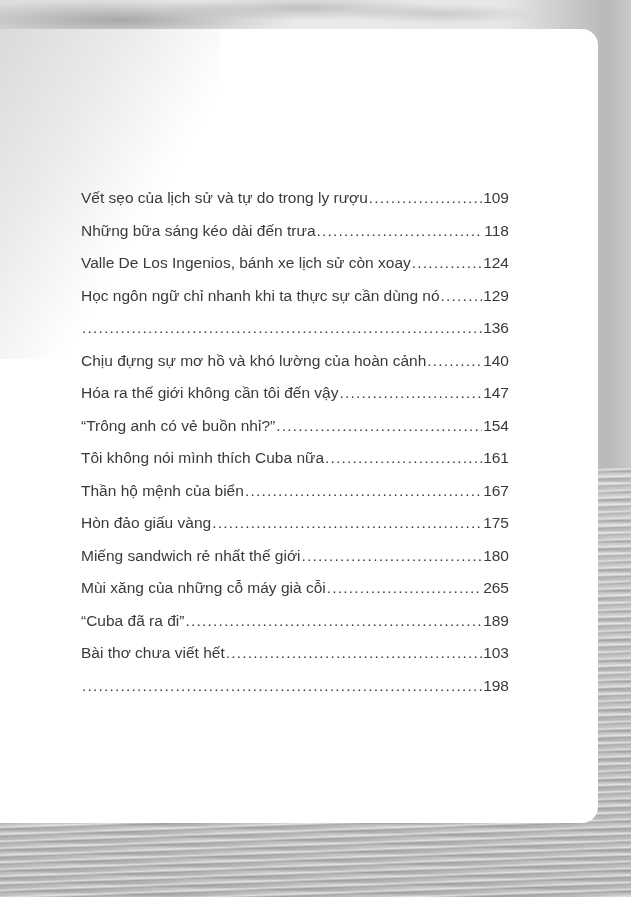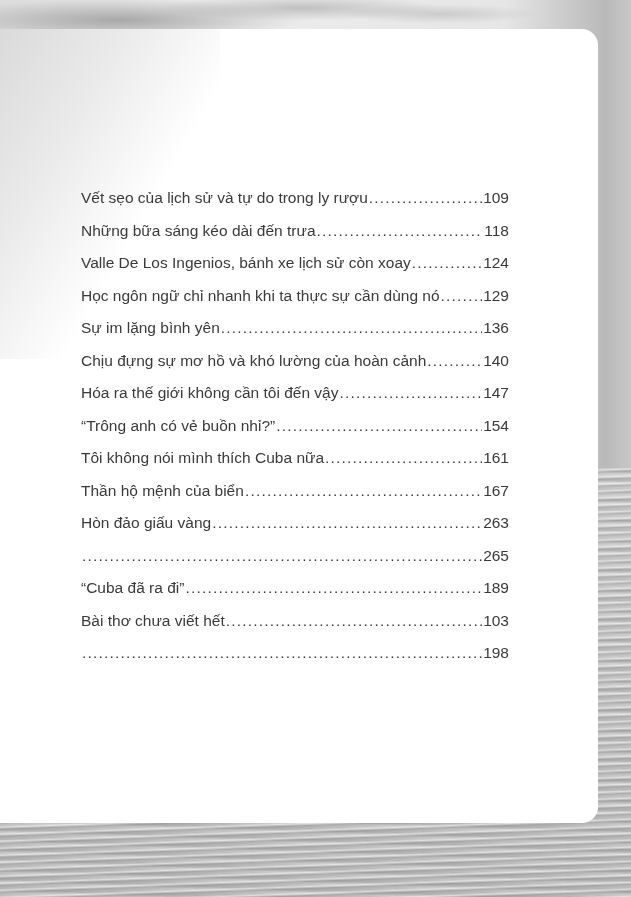--- a/index.html
+++ b/index.html
@@ -113,21 +113,20 @@
       <span class="toc-title">Valle De Los Ingenios, bánh xe lịch sử còn xoay</span>
       <span class="toc-dots"></span>
       <span class="toc-page">124</span>
     </li>
     <li class="toc-row">
       <span class="toc-title">Học ngôn ngữ chỉ nhanh khi ta thực sự cần dùng nó</span>
       <span class="toc-dots"></span>
       <span class="toc-page">129</span>
     </li>
     <li class="toc-row">
-      <span class="toc-title">Sự  im lặng bình yên</span>
       <span class="toc-dots"></span>
       <span class="toc-page">136</span>
     </li>
     <li class="toc-row">
       <span class="toc-title">Chịu đựng sự mơ hồ và khó lường của hoàn cảnh</span>
       <span class="toc-dots"></span>
       <span class="toc-page">140</span>
     </li>
     <li class="toc-row">
       <span class="toc-title">Hóa ra thế giới không cần tôi đến vậy</span>
@@ -145,23 +144,29 @@
       <span class="toc-page">161</span>
     </li>
     <li class="toc-row">
       <span class="toc-title">Thần hộ mệnh của biển</span>
       <span class="toc-dots"></span>
       <span class="toc-page">167</span>
     </li>
     <li class="toc-row">
       <span class="toc-title">Hòn đảo giấu vàng</span>
       <span class="toc-dots"></span>
-      <span class="toc-page">263</span>
+      <span class="toc-page">175</span>
     </li>
     <li class="toc-row">
+      <span class="toc-title">Miếng sandwich rẻ nhất thế giới</span>
+      <span class="toc-dots"></span>
+      <span class="toc-page">180</span>
+    </li>
+    <li class="toc-row">
+      <span class="toc-title">Mùi xăng của những cỗ máy già cỗi</span>
       <span class="toc-dots"></span>
       <span class="toc-page">265</span>
     </li>
     <li class="toc-row">
       <span class="toc-title">“Cuba đã ra đi”</span>
       <span class="toc-dots"></span>
       <span class="toc-page">189</span>
     </li>
     <li class="toc-row">
       <span class="toc-title">Bài thơ chưa viết hết</span>

